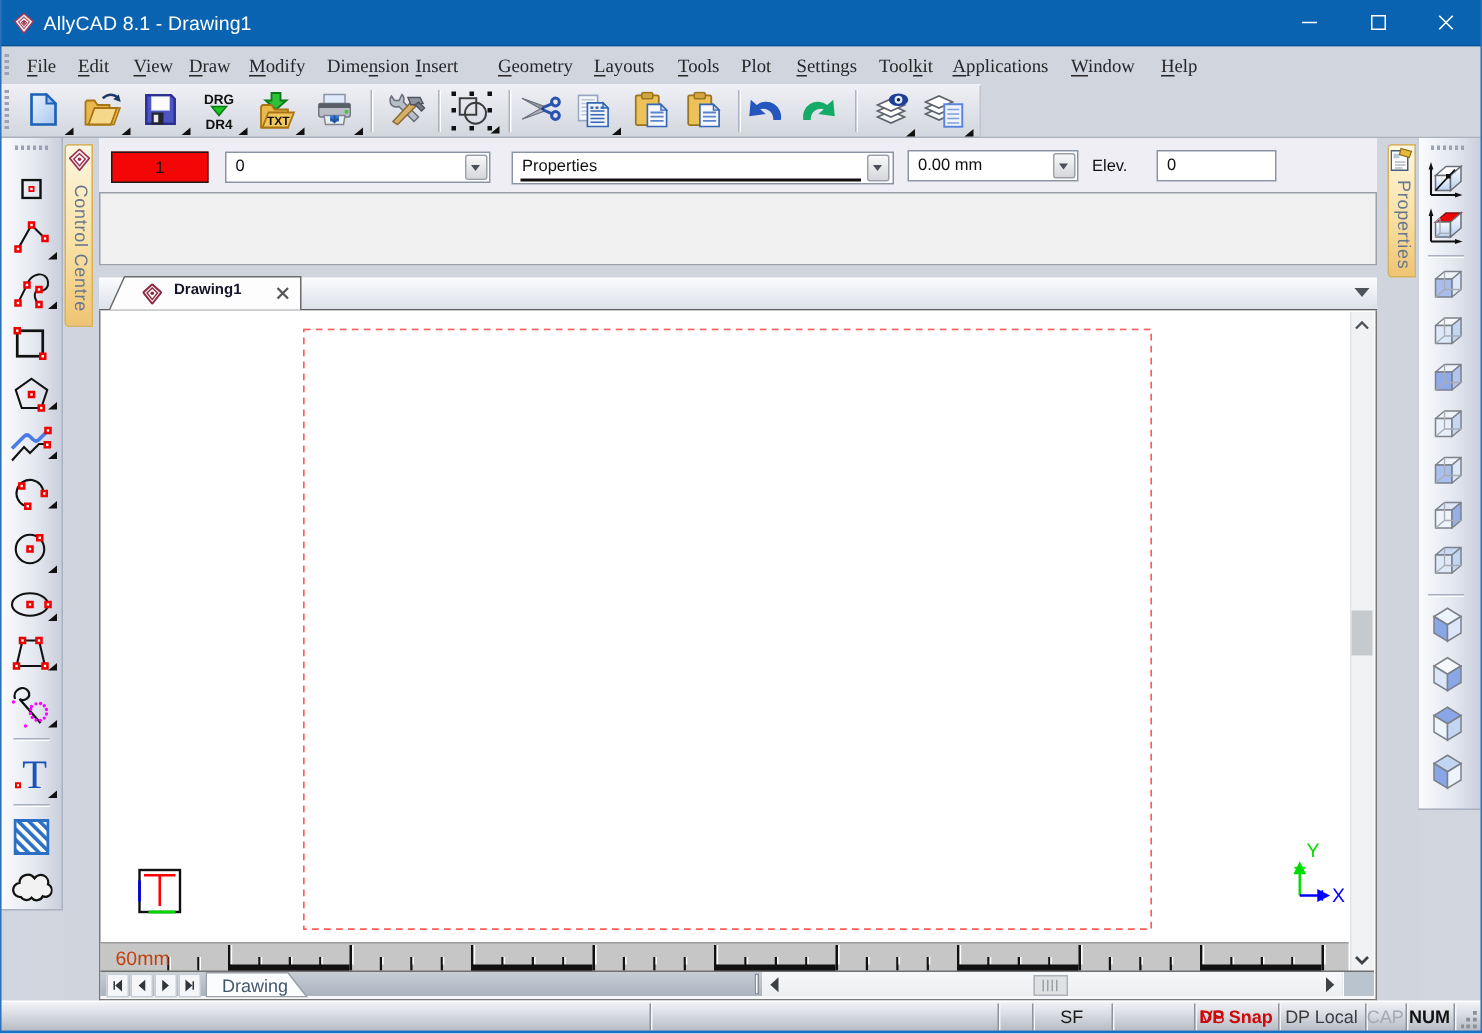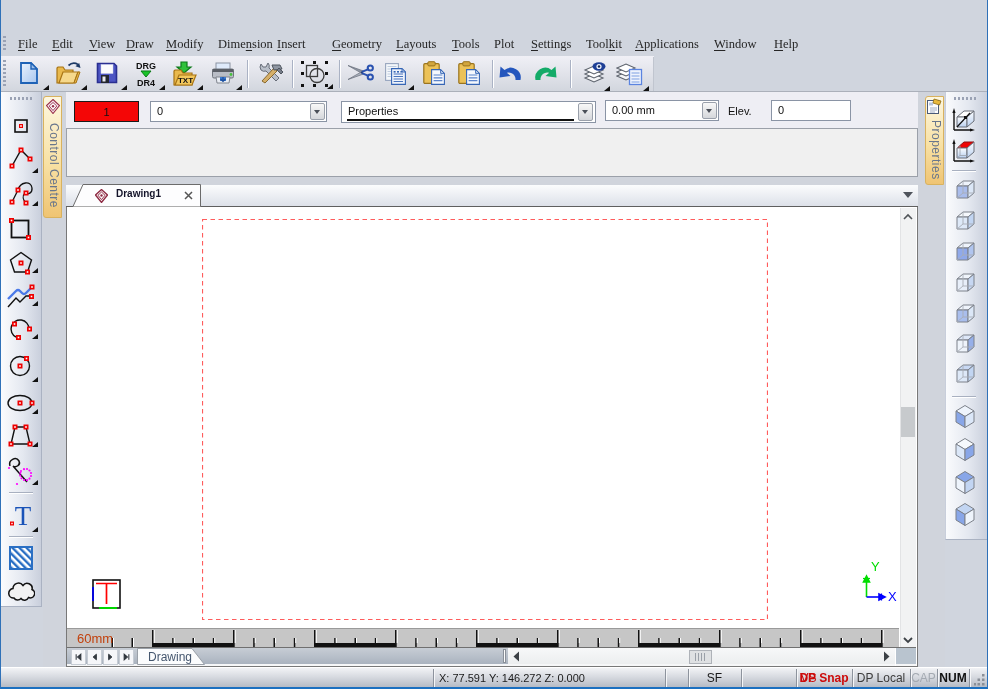--- a/index.html
+++ b/index.html
@@ -43,20 +43,38 @@
 
 
 #statusbar { position:absolute; left:0; top:667px; width:988px; height:20px; background:linear-gradient(#f2f3f6,#d8dbe1 45%,#b6bbc5); border-top:1px solid #fff; font-size:12px; color:#1a1a1a; }
 #statusbar .cell { position:absolute; top:0; height:20px; line-height:20px; }
 .celldiv { position:absolute; top:1px; width:1px; height:18px; background:#8d939d; box-shadow:1px 0 0 #f5f6f8; }
 #winborder { position:absolute; left:0; top:0; width:988px; height:689px; border-left:1px solid #2f71b8; border-right:1px solid #2f71b8; border-bottom:2px solid #1b6fc0; pointer-events:none; }
 </style>
 </head>
 <body>
 <div id="app">
+  <div id="titlebar">
+    <svg class="abs" style="left:9px;top:8px" width="14" height="15" viewBox="0 0 17 17">
+      <path d="M8.5 0.5 L16 7 L8.5 16.5 L1 7 Z" fill="#f6eaef" stroke="#9e3a55" stroke-width="1.2"></path>
+      <path d="M8.5 3.6 L12.8 7.4 L8.5 12.8 L4.2 7.4 Z" fill="#fff" stroke="#b05a72" stroke-width="1"></path>
+      <path d="M8.5 6.2 L10.6 8 L8.5 10.4 L6.4 8 Z" fill="none" stroke="#9e3a55" stroke-width="0.9"></path>
+      <circle cx="8.5" cy="8.1" r="1.1" fill="#9e3a55"></circle>
+    </svg>
+    <div id="titletext">AllyCAD 8.1 - Drawing1</div>
+    <svg class="winbtn" style="left:850px" width="46" height="30">
+        <rect x="18" y="14.5" width="10" height="1" fill="#fff"></rect>
+      </svg>
+    <svg class="winbtn" style="left:896px" width="46" height="30">
+        <rect x="18.5" y="10.5" width="9" height="9" fill="none" stroke="#fff" stroke-width="1"></rect>
+      </svg>
+    <svg class="winbtn" style="left:941px" width="46" height="30">
+        <path d="M18.5 10.5 L27.5 19.5 M27.5 10.5 L18.5 19.5" stroke="#fff" stroke-width="1.1"></path>
+      </svg>
+  </div>
   <div id="menubar">
     <div class="grip" style="left:3px;top:5px;height:15px"></div>
     <div class="menuitem" style="left:18px"><u>F</u>ile</div>
     <div class="menuitem" style="left:52px"><u>E</u>dit</div>
     <div class="menuitem" style="left:89px"><u>V</u>iew</div>
     <div class="menuitem" style="left:126px"><u>D</u>raw</div>
     <div class="menuitem" style="left:166px"><u>M</u>odify</div>
     <div class="menuitem" style="left:218px">Dime<u>n</u>sion</div>
     <div class="menuitem" style="left:277px"><u>I</u>nsert</div>
     <div class="menuitem" style="left:332px"><u>G</u>eometry</div>
@@ -741,21 +759,20 @@
       <path d="M1 0.5 L6.5 5.5 L1 10.5 Z" fill="#3c4146"></path>
     </svg>
   <div class="abs" style="left:689px;top:650px;width:23px;height:14px;background:#dfe1e3;border:1px solid #aeb2b8"></div>
   <svg class="abs" style="left:694px;top:653px" width="13" height="8" viewBox="0 0 13 8">
       <path d="M1.5 0 V8 M4.5 0 V8 M7.5 0 V8 M10.5 0 V8" stroke="#9aa0a8" stroke-width="1"></path>
     </svg>
   <div class="abs" style="left:896px;top:648px;width:20px;height:16px;background:#b9c4cf"></div>
   <div class="abs" style="left:896px;top:664px;width:20px;height:2px;background:#f6f7f8"></div>
   <div id="statusbar">
     <div class="celldiv" style="left:433px"></div>
-    <div class="cell" style="left:439px;font-size:11px">X: 77.591 Y: 146.272 Z: 0.000</div>
     <div class="celldiv" style="left:665px"></div>
     <div class="celldiv" style="left:688px"></div>
     <div class="cell" style="left:688px;width:53px;text-align:center">SF</div>
     <div class="celldiv" style="left:741px"></div>
     <div class="cell" style="left:781px;width:55px;text-align:center;color:#cc0a0a">VS</div>
     <div class="celldiv" style="left:796px"></div>
     <div class="cell" style="left:796px;width:56px;text-align:center;color:#cc0a0a;font-weight:bold">DP Snap</div>
     <div class="celldiv" style="left:852px"></div>
     <div class="cell" style="left:852px;width:58px;text-align:center;color:#3c3c3c">DP Local</div>
     <div class="celldiv" style="left:910px"></div>

